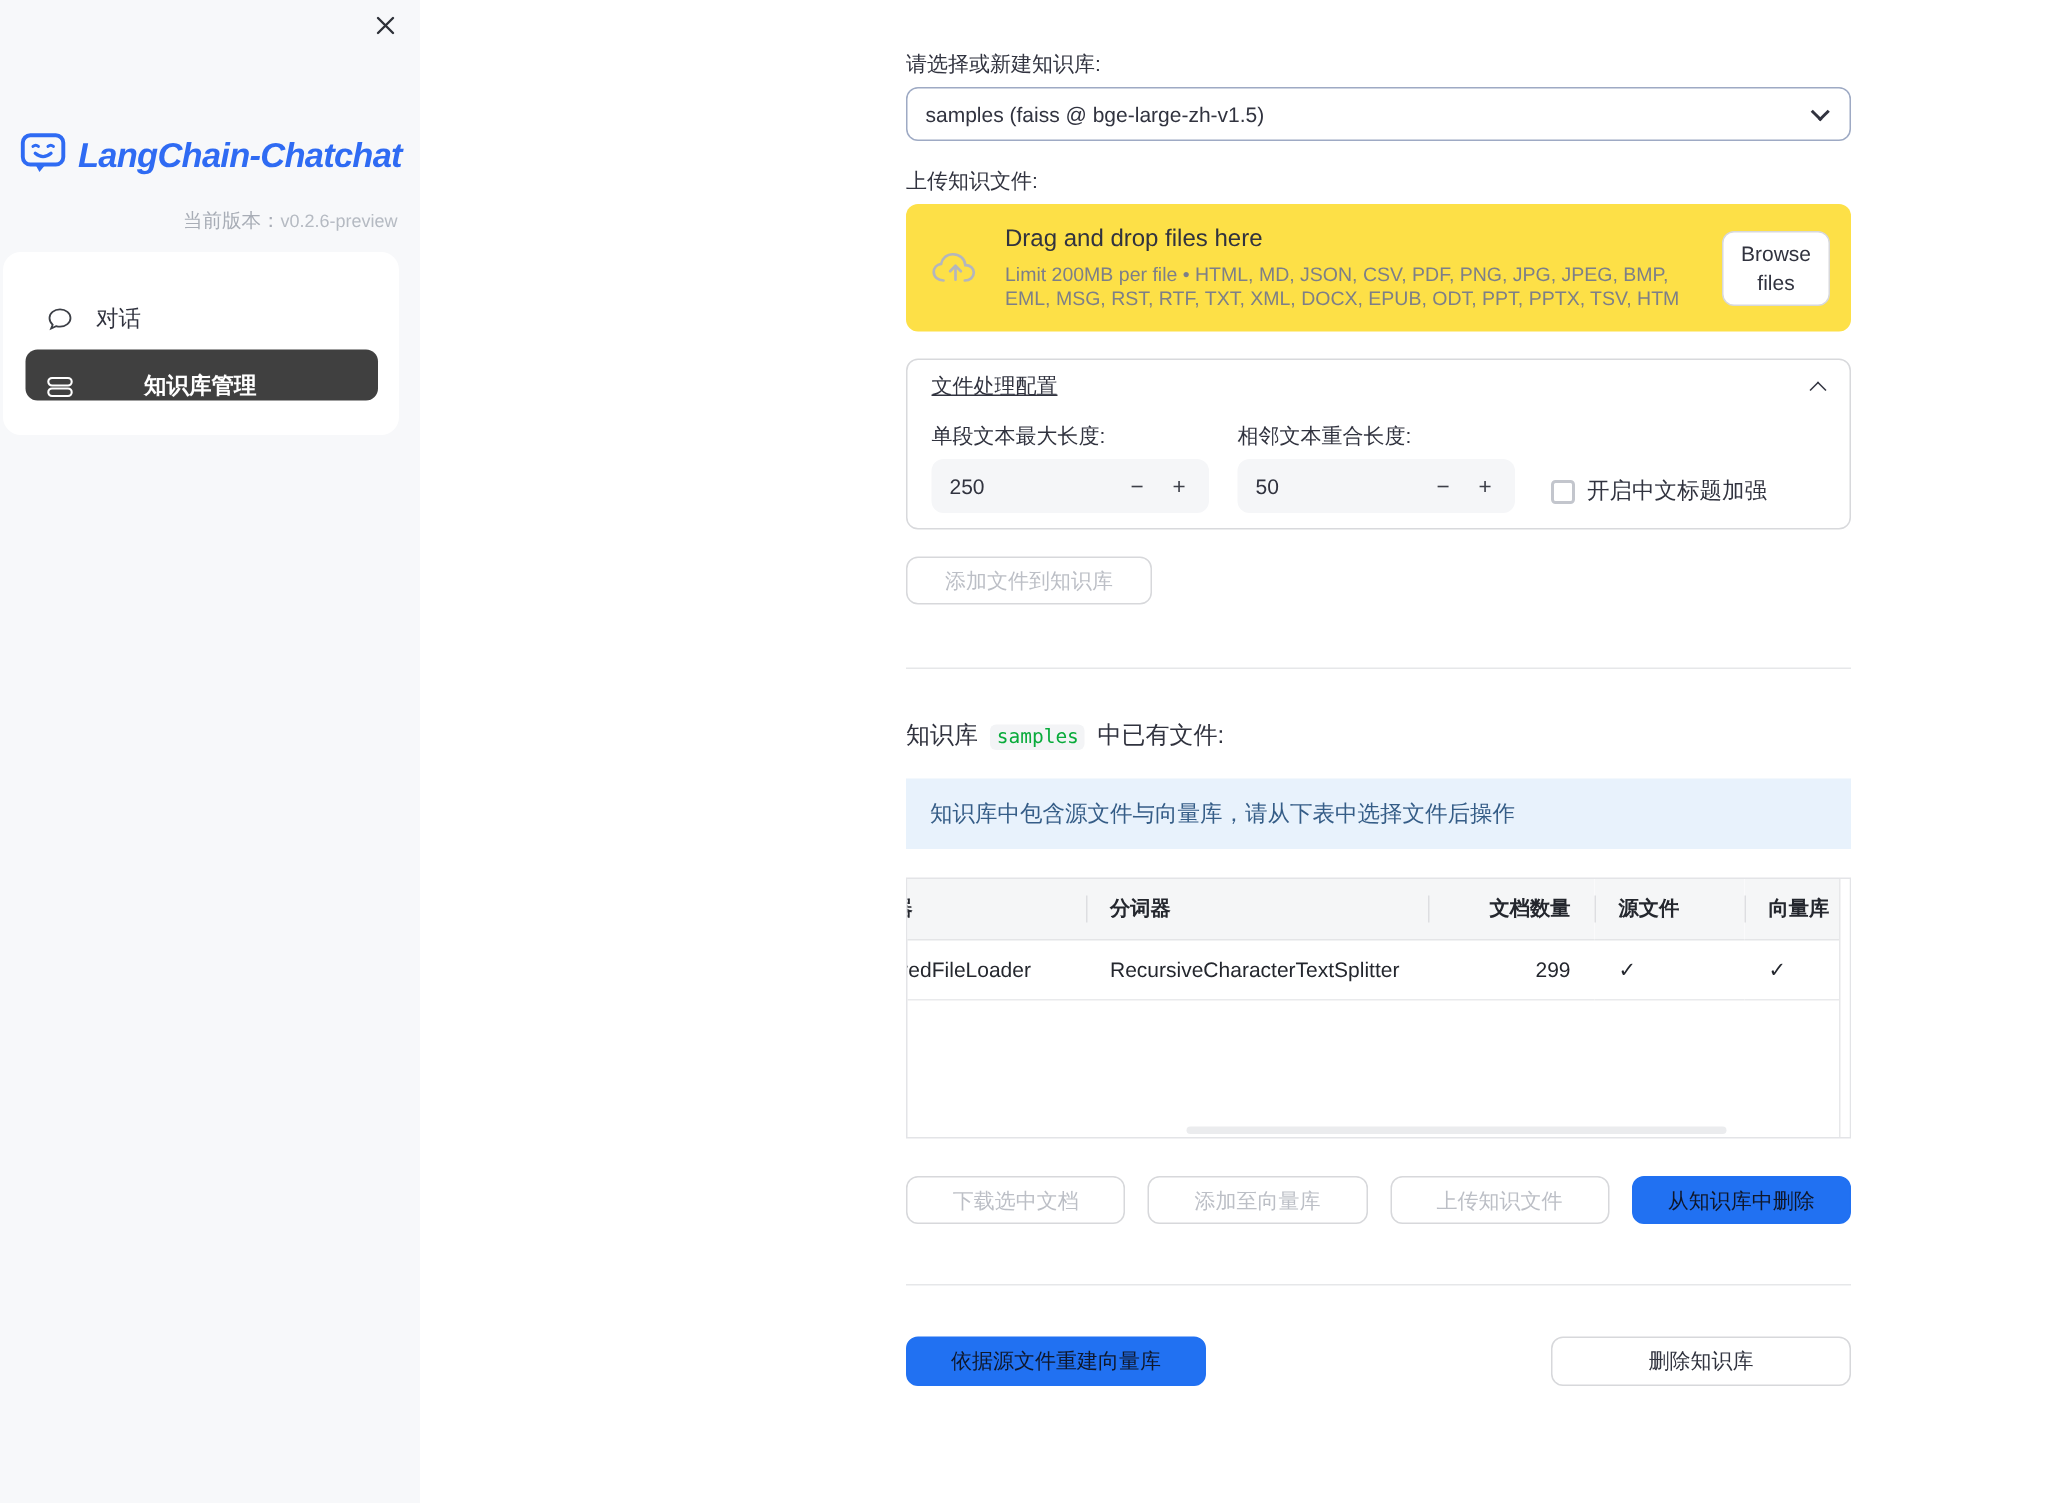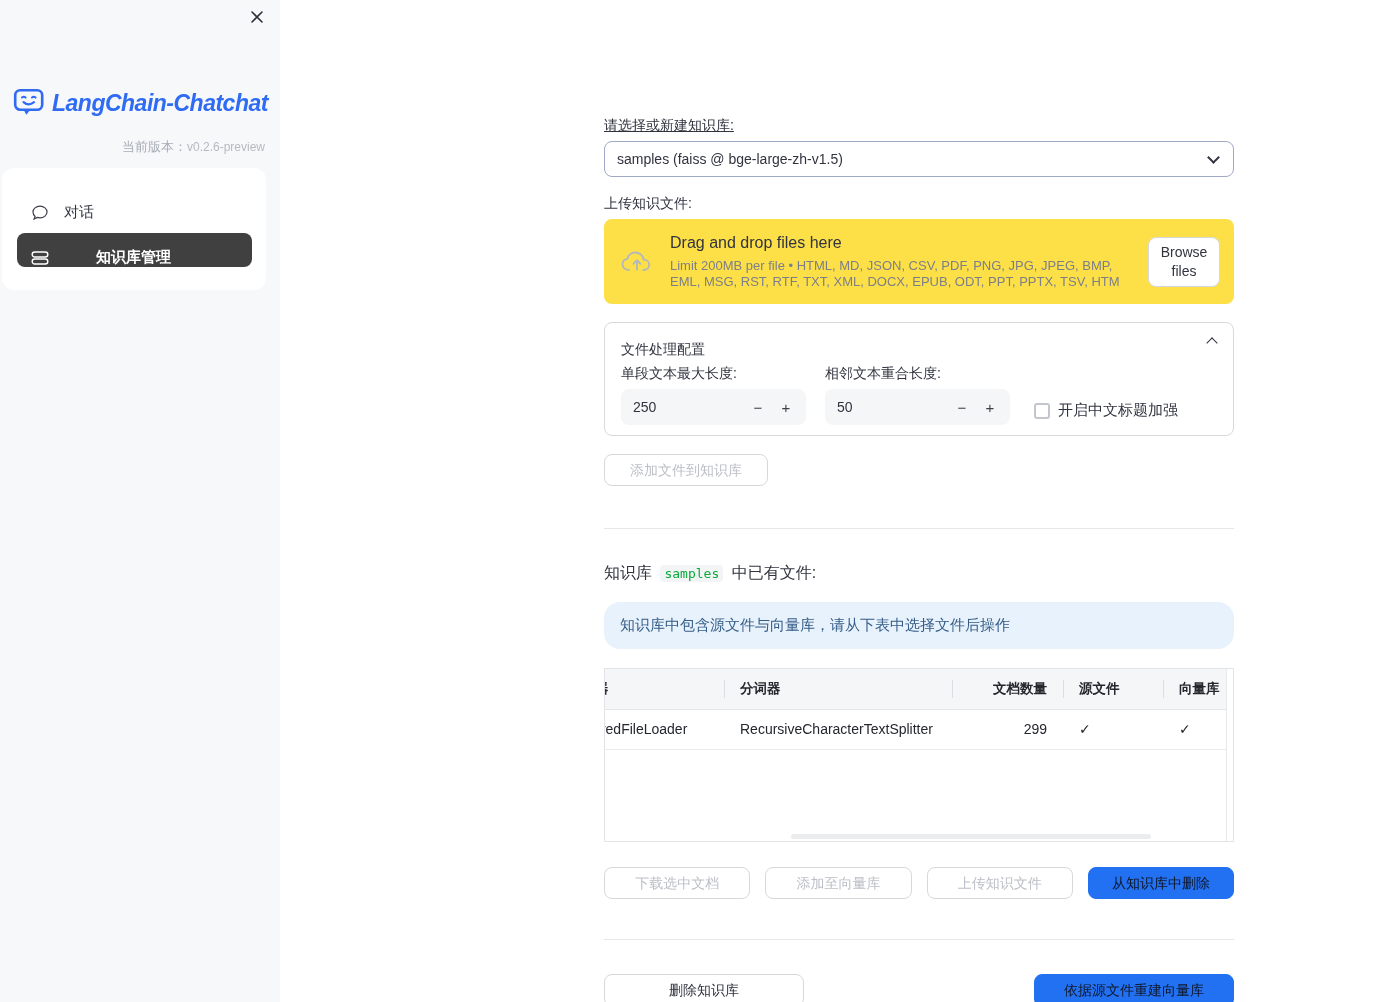--- a/index.html
+++ b/index.html
@@ -18,40 +18,40 @@
                background:#ffffff; border-radius:12px; padding:20px 14px 0 15px; }
   .menu-item { display:flex; align-items:flex-end; height:34px; border-radius:8px;
                padding-left:14px; margin-bottom:11px; cursor:pointer; }
   .menu-item .mi-label { margin-left:15px; font-size:15px; color:#31333f; }
   .menu-item.selected { background:#404040;gap:32px; }
   .menu-item.selected .mi-label { color:#ffffff; font-weight:bold; }
 
   
   .main { position:absolute; left:604px; top:0; width:630px; }
   .field-label { font-size:14px; color:#31333f; line-height:17px; }
-  .lbl-kb { margin-top:117px;text-decoration:underline; }
+  .lbl-kb { margin-top:34px; }
   .selectbox { margin-top:7px; height:36px; border:1px solid #9eaac4; border-radius:8px;
                background:#fff; display:flex; align-items:center; padding:0 14px 0 12px;
                font-size:14px; cursor:pointer; position:relative; }
   .chev-down { width:9px; height:9px; border-right:2px solid #31333f; border-bottom:2px solid #31333f;
                transform:rotate(45deg); position:absolute; right:15px; top:11px; }
   .lbl-upload { margin-top:18px; }
 
   .dropzone { margin-top:7px; height:85px; background:#fde047; border-radius:8px;
               display:flex; align-items:center; padding:0 14px 0 16px; }
   .dz-text { margin-left:16px; width:474px; }
   .dz-title { font-size:16px; color:#31333f; margin-bottom:6px; }
   .dz-limit { font-size:13px; color:#7d7f88; line-height:16px; }
   .browse-btn { margin-left:auto; width:72px; min-height:49px; background:#fff;
                 border:1px solid #d7d8db; border-radius:8px; font-size:14px; color:#31333f;
                 text-align:center; padding:5px 8px; line-height:19px; cursor:pointer; }
 
   .expander { margin-top:18px; border:1px solid #d8d9dc; border-radius:8px; height:114px; }
-  .exp-header { height:36px; display:flex; align-items:flex-end; padding:0 16px;
-                font-size:14px; cursor:pointer; position:relative; }
+  .exp-header { height:36px; display:flex; align-items:center; padding:0 16px;
+                font-size:14px; cursor:pointer; position:relative;text-decoration:underline; }
   .chev-up { width:8px; height:8px; border-right:1.6px solid #31333f; border-bottom:1.6px solid #31333f;
              transform:rotate(225deg); position:absolute; right:17px; top:16px; }
   .exp-body { display:flex; padding:6px 16px 0 16px; }
   .exp-col { width:185px; margin-right:19px; }
   .stepper { margin-top:7px; height:36px; background:#f5f6f8; border-radius:8px;
              display:flex; align-items:center; padding:0 6px 0 12px; font-size:14px; }
   .step-btns { margin-left:auto; display:flex; }
   .step-btn { width:28px; text-align:center; font-size:15px; color:#3d3f48; cursor:pointer; }
   .chk-col { display:flex; align-items:center; margin-top:31px; margin-left:5px; }
   .checkbox { width:16px; height:16px; border:2px solid #c3c6cd; border-radius:3px;
@@ -65,21 +65,21 @@
   .add-btn { margin-top:18px; display:inline-block; height:32px; line-height:30px; padding:0 25px; }
 
   hr.divider { border:none; border-top:1px solid #e6e7e9; }
   .hr1 { margin:42px 0 34px 0; }
   .hr2 { margin:40px 0 0 0; }
 
   .kb-line { font-size:16px; }
   .kb-code { font-family:"DejaVu Sans Mono","Liberation Mono",monospace; font-size:13px;
              color:#09ab3b; background:#f3f4f6; border-radius:4px; padding:1px 4px; margin:0 4px; }
 
-  .info-box { margin-top:18px; height:47px; background:#e8f2fc; border-radius:16px;
+  .info-box { margin-top:18px; height:47px; background:#e8f2fc; border-radius:0;
               display:flex; align-items:center; padding:0 16px; font-size:15px; color:#355d87; }
 
   .table-frame { margin-top:19px; height:174px; border:1px solid #e3e4e7; position:relative; background:#fff; }
   .tbl-clip { position:absolute; left:0; top:0; right:7px; bottom:0; overflow:hidden; }
   table.grid { border-collapse:collapse; table-layout:fixed; width:703px; margin-left:-80px; }
   .grid th { height:40px; background:#f5f6f7; border-bottom:1px solid #e4e5e7; font-weight:600;
              font-size:13.5px; color:#24272e; text-align:left; padding:0 16px; position:relative; white-space:nowrap; }
   .grid th.sep::before { content:""; position:absolute; left:0; top:11px; height:18px; width:1px; background:#dddee1; }
   .grid td { height:40px; border-bottom:1px solid #e9eaec; font-size:14px; color:#24272e;
              padding:0 16px; white-space:nowrap; }
@@ -244,17 +244,17 @@
   <div class="btn-row">
     <div class="btn disabled">下载选中文档</div>
     <div class="btn disabled">添加至向量库</div>
     <div class="btn disabled">上传知识文件</div>
     <div class="btn primary">从知识库中删除</div>
   </div>
 
   <hr class="divider hr2">
 
   <div class="bottom-row">
+    <div class="btn primary">依据源文件重建向量库</div>
     <div class="btn secondary">删除知识库</div>
-    <div class="btn primary">依据源文件重建向量库</div>
   </div>
 
 </div>
 
 </body></html>

